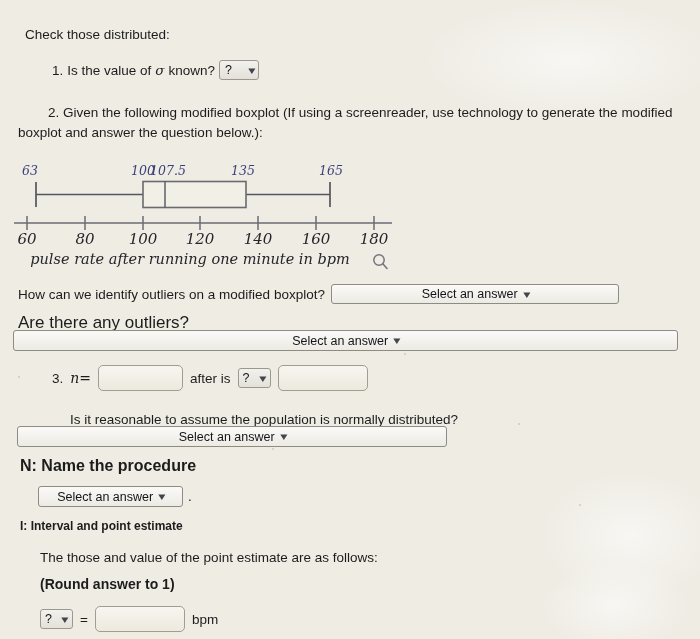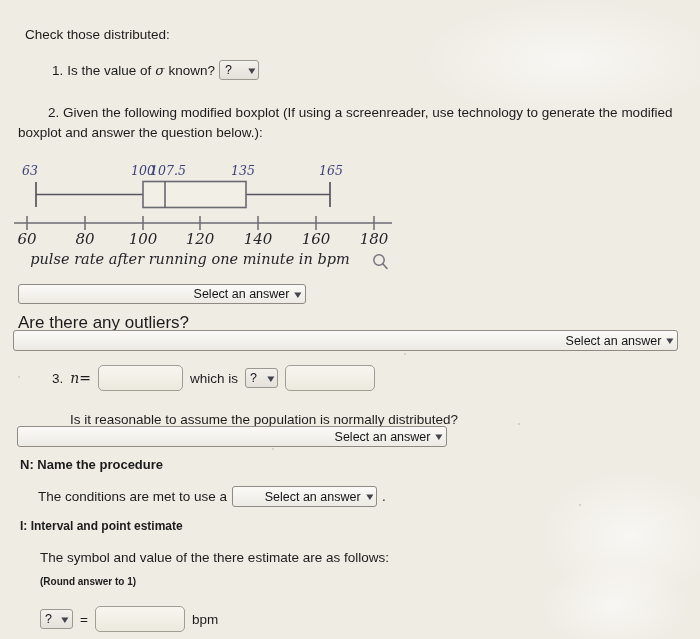--- a/index.html
+++ b/index.html
@@ -86,21 +86,21 @@
     color: #44444c;
     font-size: 11px;
     line-height: 1;
     transform: scaleX(1.3);
   }
   .sel.q-small { width: 40px; }
   .sel.q-tiny  { width: 33px; padding-left: 4px; }
   .sel.wide {
     background: linear-gradient(#fbfaf7, #eceae3);
     border: 1px solid #8d8b84;
-    justify-content: flex-end;
+    justify-content: center;
   }
 
   
   .tin {
     display: inline-block;
     box-sizing: border-box;
     height: 26px;
     background: linear-gradient(#f7f5ef, #eceade);
     border: 1px solid #a09e94;
     border-radius: 5px;
@@ -168,21 +168,21 @@
     left: 17px;
     top: 426px;
     width: 430px;
     height: 21px;
   }
 
   .h-n {
     position: absolute;
     left: 20px;
     top: 457px;
-    font-size: 13px;
+    font-size: 16px;
     font-weight: bold;
   }
   .row-cond {
     position: absolute;
     left: 38px;
     top: 486px;
     display: flex;
     align-items: center;
     gap: 5px;
     font-size: 13.5px;
@@ -199,21 +199,21 @@
   .p-symbol {
     position: absolute;
     left: 40px;
     top: 550px;
     font-size: 13.5px;
   }
   .p-round {
     position: absolute;
     left: 40px;
     top: 576px;
-    font-size: 10px;
+    font-size: 14px;
     font-weight: bold;
   }
   .row-final {
     position: absolute;
     left: 40px;
     top: 606px;
     display: flex;
     align-items: center;
     gap: 7px;
     font-size: 13.5px;
@@ -313,62 +313,62 @@
         <circle cx="379" cy="256" r="0"></circle>
       </g>
       <g transform="translate(374,100)">
         <circle cx="5" cy="5" r="5.2" fill="none" stroke="#74747c" stroke-width="1.5"></circle>
         <line x1="8.8" y1="8.8" x2="13" y2="13.5" stroke="#74747c" stroke-width="1.6" stroke-linecap="round"></line>
       </g>
     </svg>
   </div>
 
   <div class="row-outliers">
+    <span>How can we identify outliers on a modified boxplot?</span>
     <span class="sel wide">
       <span>Select an answer</span>
       <span class="caret">▾</span>
     </span>
   </div>
 
   <div class="lbl-any">Are there any outliers?</div>
   <span class="sel wide sel-any">
     <span>Select an answer</span>
     <span class="caret">▾</span>
   </span>
 
   <div class="row-n">
     <span class="num">3.</span>
     <span class="ital">n=</span>
     <input class="tin in-a" type="text" value="" style="">
-    <span>which is</span>
+    <span>after is</span>
     <span class="sel q-tiny">
       <span>?</span>
       <span class="caret">▾</span>
     </span>
     <input class="tin in-b" type="text" value="" style="">
   </div>
 
   <div class="lbl-reason">Is it reasonable to assume the population is normally distributed?</div>
   <span class="sel wide sel-reason">
     <span>Select an answer</span>
     <span class="caret">▾</span>
   </span>
 
   <div class="h-n">N: Name the procedure</div>
   <div class="row-cond">
-    <span>The conditions are met to use a</span>
     <span class="sel wide">
       <span>Select an answer</span>
       <span class="caret">▾</span>
     </span>
     <span>.</span>
   </div>
 
   <div class="h-i">I: Interval and point estimate</div>
-  <div class="p-symbol">The symbol and value of the there estimate are as follows:</div>
+  <div class="p-symbol">The those and value of the point estimate are as follows:</div>
   <div class="p-round">(Round answer to 1)</div>
 
   <div class="row-final">
     <span class="sel q-tiny">
       <span>?</span>
       <span class="caret">▾</span>
     </span>
     <span>=</span>
     <input class="tin in-c" type="text" value="" style="">
     <span>bpm</span>

